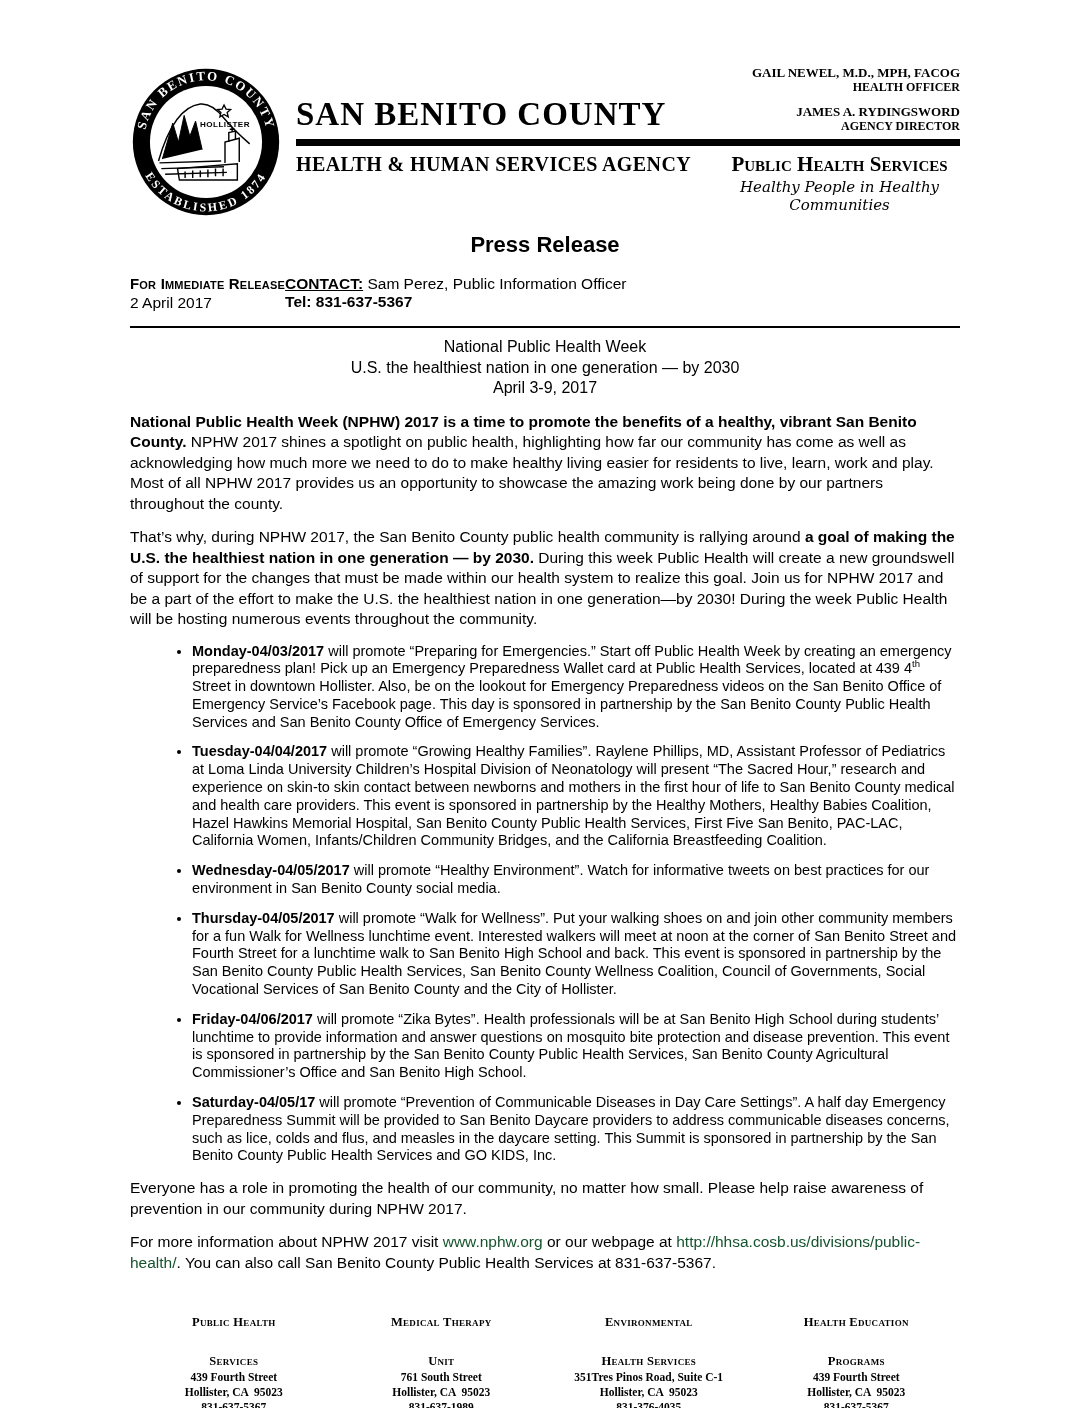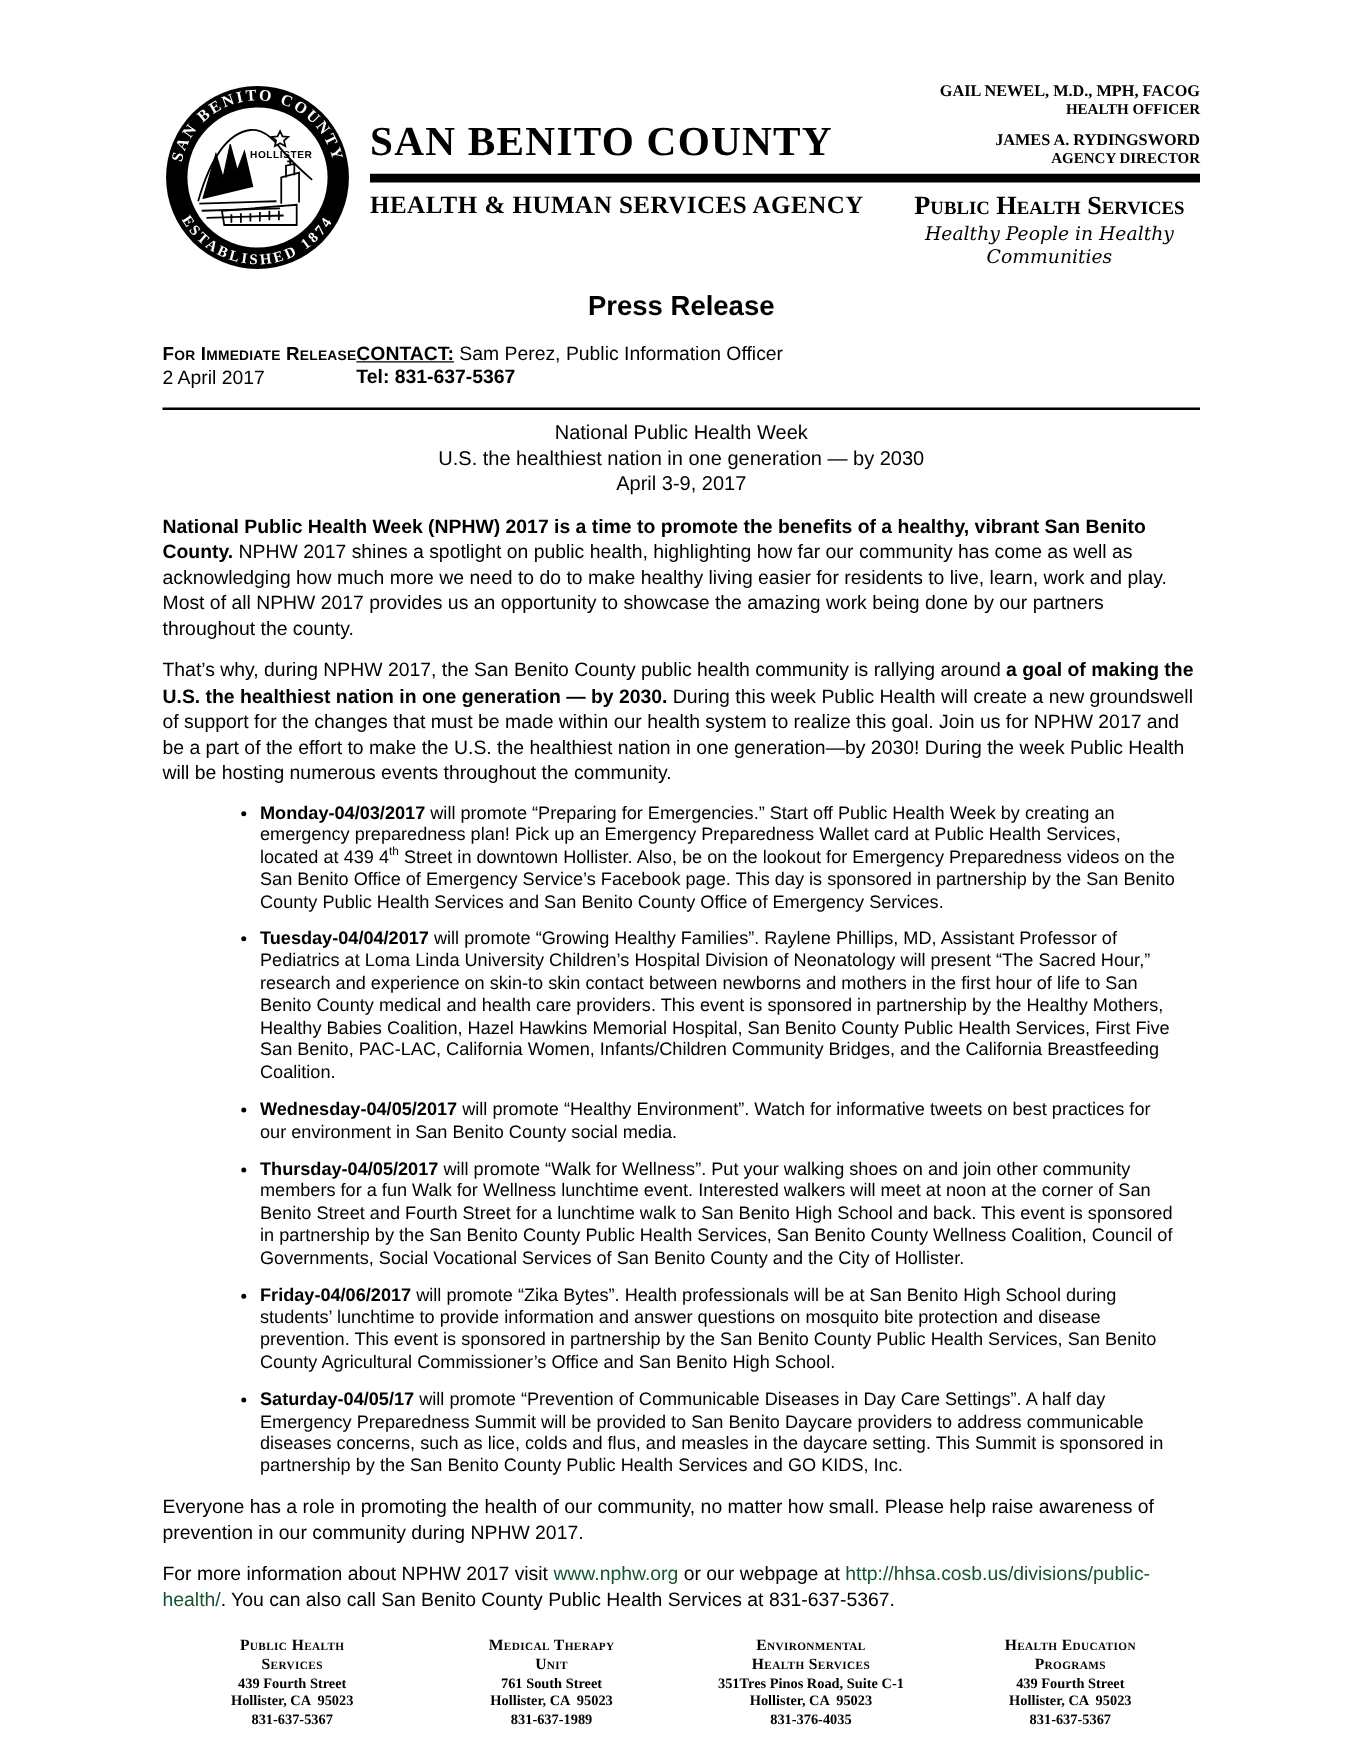--- a/index.html
+++ b/index.html
@@ -33,29 +33,29 @@
   .release-row { display:flex; margin-top:17px; font-size:15.5px; }
   .release-right { width:385px; flex:none; }
   .fir { font-variant:small-caps; font-weight:bold; font-size:15px; letter-spacing:.2px; }
   .release-date { margin-top:2px; }
   .contact-label { font-weight:bold; text-decoration:underline; }
   .contact-tel { font-weight:bold; }
   .thin-rule { border:none; border-top:2px solid #000; margin:14px 0 0; }
   
   .headline { text-align:center; font-weight:normal; font-size:16px; line-height:20.5px; margin-top:9px; }
   .body-p { font-size:15.5px; line-height:20.5px; margin:13px 0 0; }
-  .events { margin:13px 16px 0; padding-left:62px; }
+  .events { margin:13px 0 0; padding-left:62px; }
   .events li { font-size:14.5px; line-height:17.8px; margin-bottom:12px; }
   .events li:last-child { margin-bottom:0; }
   sup { font-size:9.5px; line-height:0; vertical-align:super; }
   .link { color:#14532d; cursor:pointer; }
   
   .footer { margin-top:auto; padding-top:18px; display:flex; justify-content:space-between; text-align:center; font-family:"Liberation Serif", serif; font-weight:bold; }
   .footer-col { width:25%; }
-  .footer-title { font-size:12.5px; font-variant:small-caps; line-height:1.22; letter-spacing:.3px; }
+  .footer-title { font-size:12.5px; font-variant:small-caps; line-height:1.22; letter-spacing:.3px;margin-top:24px; }
   .footer-line { font-size:11.5px; line-height:1.3; white-space:pre-wrap; }
   
   .seal-arc-text { font-family:"Liberation Serif", serif; font-weight:bold; fill:#fff; }
   .seal-label { font-family:"Liberation Sans", sans-serif; font-weight:bold; fill:#000; }
 </style>
 </head>
 <body>
 
 <div class="page">
 

